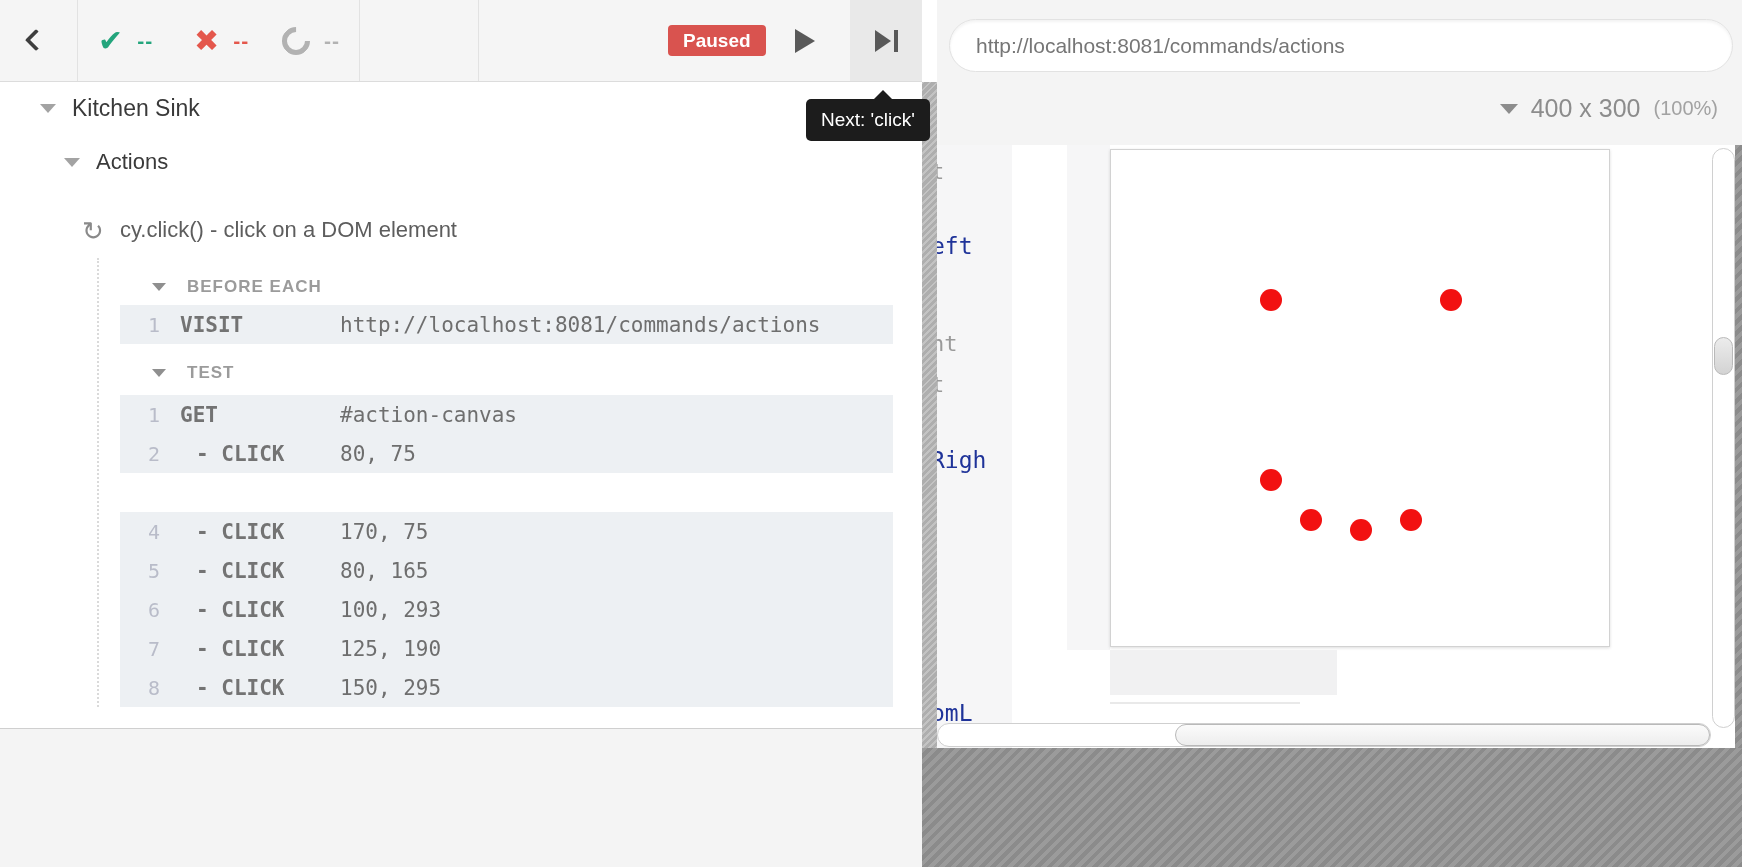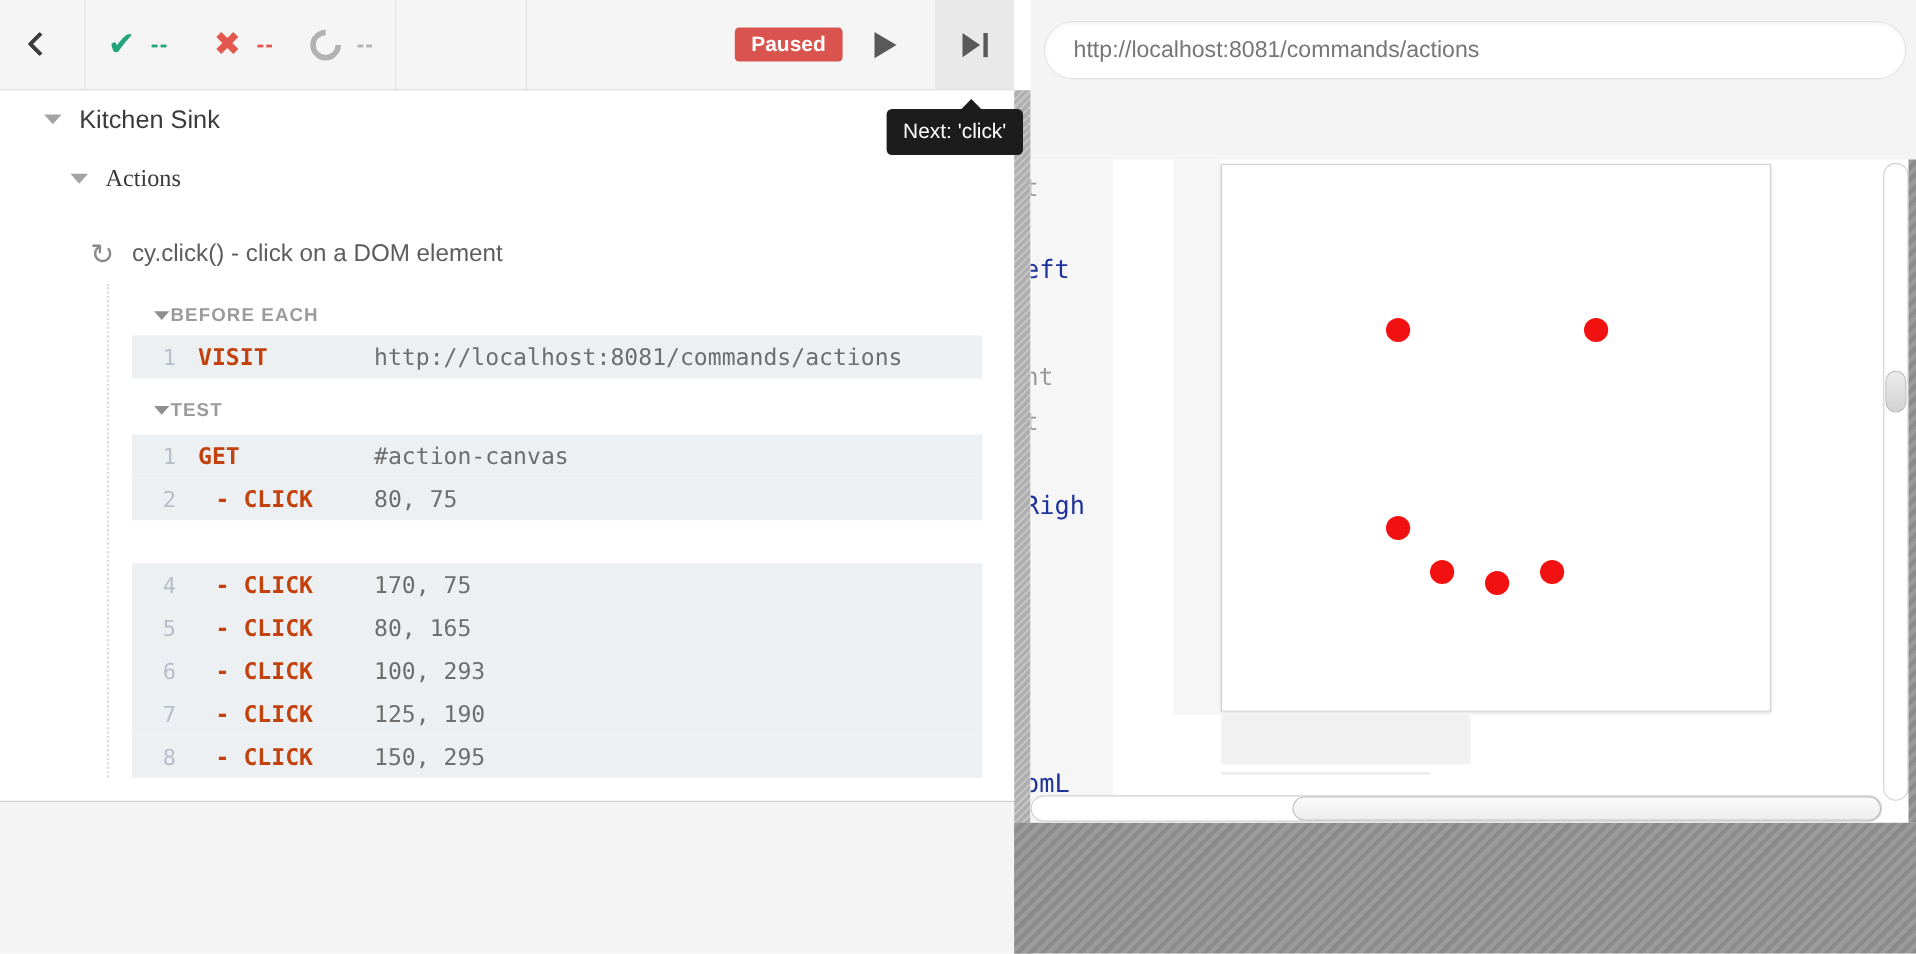--- a/index.html
+++ b/index.html
@@ -45,43 +45,43 @@
              font-size:19px; padding:10px 15px; border-radius:5px; white-space:nowrap; z-index:50; }
   .tooltip::before { content:""; position:absolute; left:68px; top:-9px; width:0; height:0;
                      border-left:9px solid transparent; border-right:9px solid transparent;
                      border-bottom:9px solid #1c1c1c; }
 
   .collapse-arrow { position:absolute; width:0; height:0;
                     border-left:8px solid transparent; border-right:8px solid transparent;
                     border-top:9px solid #a3a3a3; }
   .suite-title { position:absolute; color:#3a3a3a; cursor:pointer; }
   .suite-1 { left:72px; top:95px; font-size:23px; }
-  .suite-2 { left:96px; top:149px; font-size:22px;font-family:Liberation Serif, serif; }
+  .suite-2 { left:96px; top:149px; font-size:22px; }
   .arrow-1 { left:40px; top:104px; }
   .arrow-2 { left:64px; top:158px; }
 
   .test-row { position:absolute; left:82px; top:214px; cursor:pointer; }
   .refresh-icon { position:absolute; left:0; top:2px; font-size:26px; color:#8a8a8a; }
   .test-title { position:absolute; left:38px; top:3px; width:600px; font-size:22px; color:#5d5d5d; white-space:nowrap; }
 
   .guide-line { position:absolute; left:97px; top:258px; height:449px;
                 border-left:2px dotted #dadada; }
 
-  .hook-header { position:absolute; left:140px; display:flex; align-items:center; gap:1px; cursor:pointer; }
+  .hook-header { position:absolute; left:152px; display:flex; align-items:center; gap:21px; cursor:pointer; }
   .hook-arrow { width:0; height:0; border-left:7px solid transparent; border-right:7px solid transparent;
                 border-top:8px solid #8f8f8f; }
   .hook-label { font-size:17px; font-weight:bold; color:#9b9b9b; letter-spacing:1px; }
   .hook-1 { top:277px; }
   .hook-2 { top:363px; }
 
   .cmd-row { position:absolute; left:120px; width:773px; height:39px; background:#edf0f3;
              display:flex; align-items:center; cursor:pointer;
              font-family:"DejaVu Sans Mono", monospace; }
   .cmd-num { width:40px; text-align:right; font-size:20px; color:#b9bcc9; flex:none; }
-  .cmd-name { margin-left:20px; width:160px; font-size:21px; font-weight:bold; color:#c2410c; flex:none; white-space:pre; }
+  .cmd-name { margin-left:20px; width:160px; font-size:21px; font-weight:bold; color:#737373; flex:none; white-space:pre; }
   .cmd-row.child .cmd-name { padding-left:16px; width:160px; }
   .cmd-args { font-size:21px; color:#6e6e6e; white-space:nowrap; }
   .row-visit { top:305px; }
   .row-t1 { top:395px; } .row-t2 { top:434px; } .row-t3 { top:473px; }
   .row-t4 { top:512px; } .row-t5 { top:551px; } .row-t6 { top:590px; }
   .row-t7 { top:629px; } .row-t8 { top:668px; }
   .cmd-row.paused { background:#e1edf8; box-shadow:inset 6px 0 0 #4a90cd; }
   .cmd-row.paused .cmd-name { color:#7cabdc; }
   .pause-spinner { width:26px; height:26px; border:3px dotted #74a7d8; border-radius:50%;
                    margin-left:14px; flex:none; }
@@ -252,20 +252,25 @@
 
     <div class="reporter-bottom"></div>
   </div>
 
   <div class="resizer"></div>
 
   <div class="aut">
 
     <div class="url-bar">http://localhost:8081/commands/actions</div>
 
+    <div class="viewport-info">
+      <span class="vp-chevron"></span>
+      <span class="vp-size">400 x 300</span>
+      <span class="vp-scale">(100%)</span>
+    </div>
 
     <div class="viewport-box">
       <div class="page-col-1"></div>
       <div class="page-col-2"></div>
 
       <span class="code-frag frag-gray frag-1">t</span>
       <span class="code-frag frag-blue frag-2">eft</span>
       <span class="code-frag frag-gray frag-3">ht</span>
       <span class="code-frag frag-gray frag-4">t</span>
       <span class="code-frag frag-blue frag-5">Righ</span>

